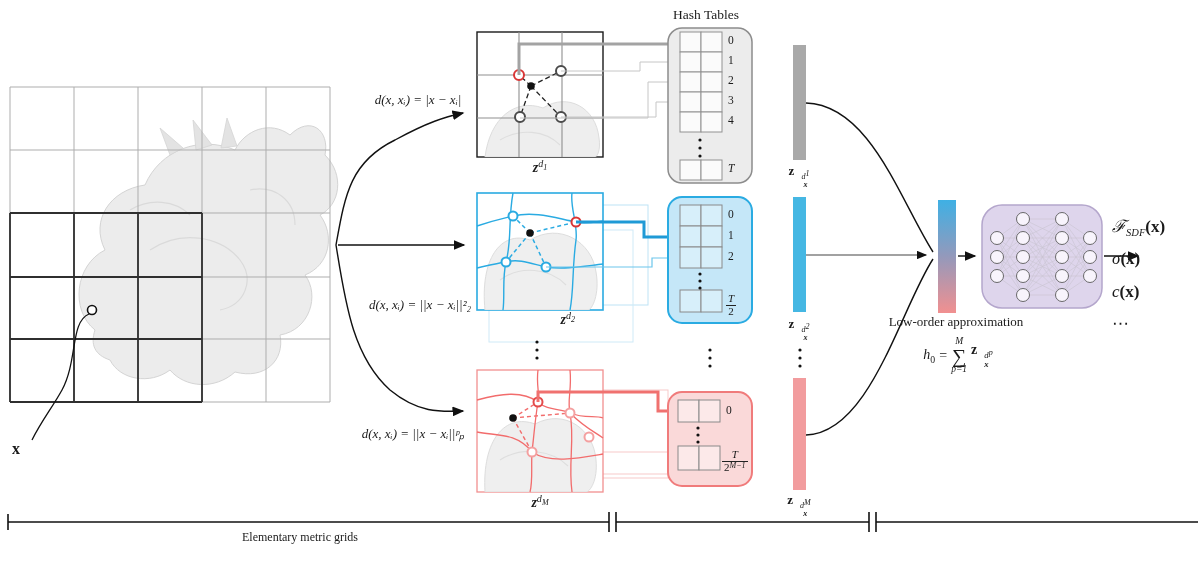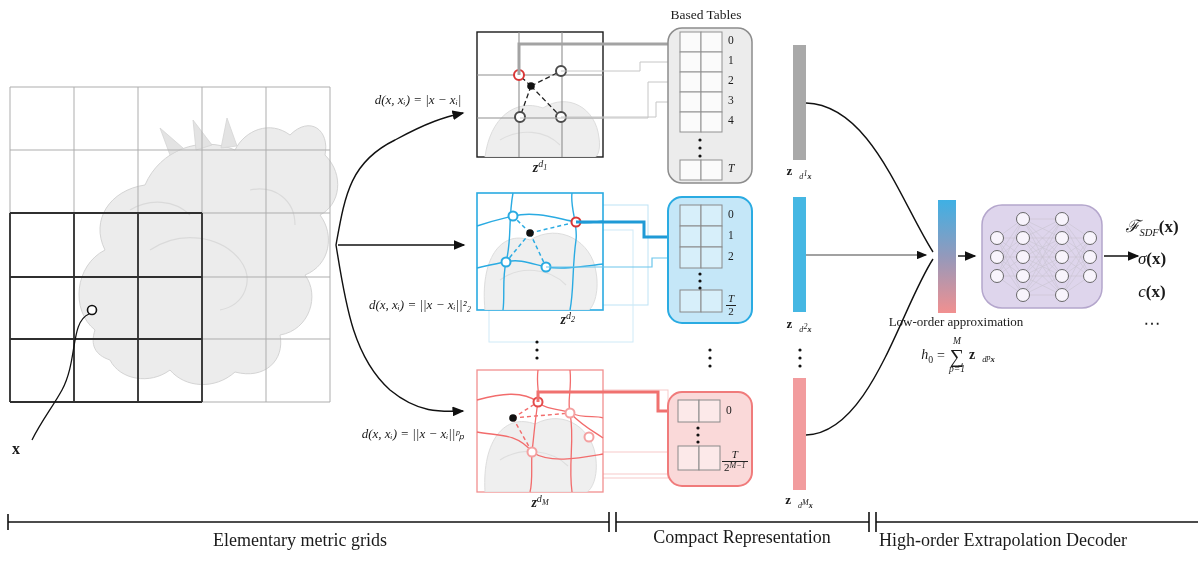--- a/index.html
+++ b/index.html
@@ -1,42 +1,42 @@
 <!DOCTYPE html>
 <html><head>
 <meta charset="utf-8">
 <style>
   html,body{margin:0;padding:0;background:#ffffff;}
   #fig{position:relative;width:1200px;height:572px;background:#fff;
        font-family:"Liberation Serif", serif;color:#1a1a1a;overflow:hidden;}
   #base-svg{position:absolute;left:0;top:0;}
   .txt{position:absolute;white-space:nowrap;}
   .ctr{text-align:center;}
-  .rt{text-align:center;}
+  .rt{text-align:left;}
   .it{font-style:italic;}
   .bd{font-weight:bold;}
   .formula{font-size:13px;font-style:italic;}
   .zlabel{font-size:14px;}
   .rownum{font-size:11.5px;}
   .sup{position:relative;top:-0.45em;font-size:0.72em;font-style:italic;}
   .ssub{font-size:0.8em;position:relative;top:0.3em;font-style:italic;}
   .frac{display:inline-flex;flex-direction:column;align-items:center;font-size:11px;line-height:1.05;}
   .frac .den{border-top:1px solid #222;padding:0 2px;}
   .frac .num{padding:0 2px;font-style:italic;}
   .fsup{font-size:8px;position:relative;top:-0.35em;font-style:italic;}
-  .stack{display:inline-flex;flex-direction:row;font-size:0.62em;line-height:1.0;
+  .stack{display:inline-flex;flex-direction:column;font-size:0.62em;line-height:1.0;
          vertical-align:-0.45em;margin-left:7px;}
   .stack .st-sup,.stack .st-sub{font-style:italic;}
   .h0wrap{display:flex;align-items:center;justify-content:center;gap:4px;font-size:14px;}
   .sumstack{display:inline-flex;flex-direction:column;align-items:center;line-height:1;}
   .sumstack .s-cap{font-size:9.5px;font-style:italic;}
   .sumstack .s-sym{font-size:20px;line-height:0.9;}
   .outline{font-size:17px;line-height:26px;}
   .outline sub{font-size:0.62em;font-style:italic;}
-  .seclabel{font-size:18px;}
+  .seclabel{font-size:12px;}
 </style>
 </head>
 <body>
 
 <div id="fig">
 
 <svg id="base-svg" width="1200" height="572" viewBox="0 0 1200 572">
   <defs>
     <marker id="ah" markerWidth="9" markerHeight="7" refX="7.5" refY="3.5" orient="auto">
       <path d="M0,0 L8.5,3.5 L0,7 Z" fill="#111"></path>
@@ -378,21 +378,21 @@
         <line x1="876" y1="512" x2="876" y2="532"></line>
   </g>
 </svg>
 
 <div class="txt bd" style="left:12px;top:440px;font-size:16px;">x</div>
 
 <div class="txt formula ctr" style="left:352px;top:92px;width:132px;">d(x, xᵢ) = |x − xᵢ|</div>
 <div class="txt formula ctr" style="left:352px;top:253px;width:136px;margin-top:44px;">d(x, xᵢ) = ||x − xᵢ||²₂</div>
 <div class="txt formula ctr" style="left:345px;top:424px;width:136px;">d(x, xᵢ) = ||x − xᵢ||ᵖₚ</div>
 
-<div class="txt ctr" style="left:660px;top:7px;width:92px;font-size:13.5px;">Based Tables</div>
+<div class="txt ctr" style="left:660px;top:7px;width:92px;font-size:13.5px;">Hash Tables</div>
 
 <div class="txt zlabel ctr" style="left:505px;top:160px;width:70px;">
   <span class="it bd">z</span><span class="sup"><span>d</span><span class="ssub">1</span></span>
 </div>
 <div class="txt zlabel ctr" style="left:505px;top:312px;width:70px;text-align:right;">
   <span class="it bd">z</span><span class="sup"><span>d</span><span class="ssub">2</span></span>
 </div>
 <div class="txt zlabel ctr" style="left:505px;top:495px;width:70px;">
   <span class="it bd">z</span><span class="sup"><span>d</span><span class="ssub">M</span></span>
 </div>
@@ -459,17 +459,15 @@
 
 <div class="txt rt" style="left:1112px;top:214px;width:80px;">
   <div class="outline"><span class="it">ℱ</span><sub>SDF</sub><span class="bd">(x)</span></div>
   <div class="outline"><span class="it">σ</span><sub></sub><span class="bd">(x)</span></div>
   <div class="outline"><span class="it">c</span><sub></sub><span class="bd">(x)</span></div>
   <div class="outline"><span>⋯</span></div>
 </div>
 
 <div class="txt seclabel ctr" style="left:100px;top:530px;width:400px;">Elementary metric grids</div>
 <div class="txt seclabel ctr" style="left:630px;top:528px;width:224px;white-space:normal;line-height:19px;">
-  <div>Compact Representation</div>
-</div>
-<div class="txt seclabel ctr" style="left:878px;top:530px;width:250px;">High-order Extrapolation Decoder</div>
+</div>
 
 </div>
 
 </body></html>

